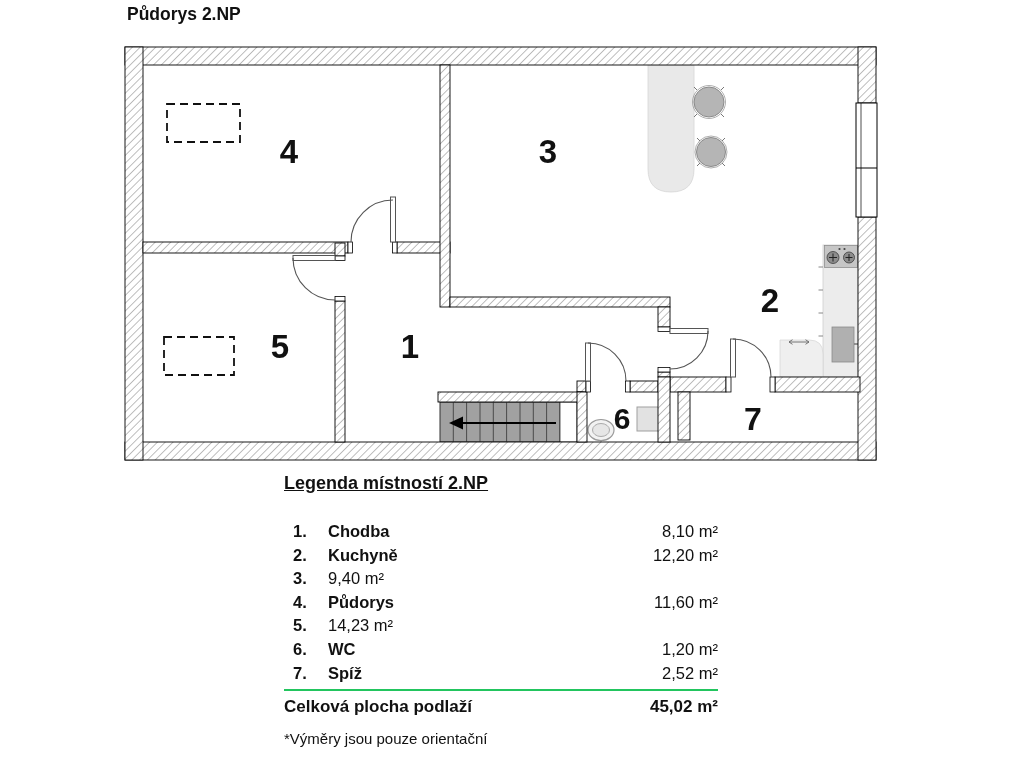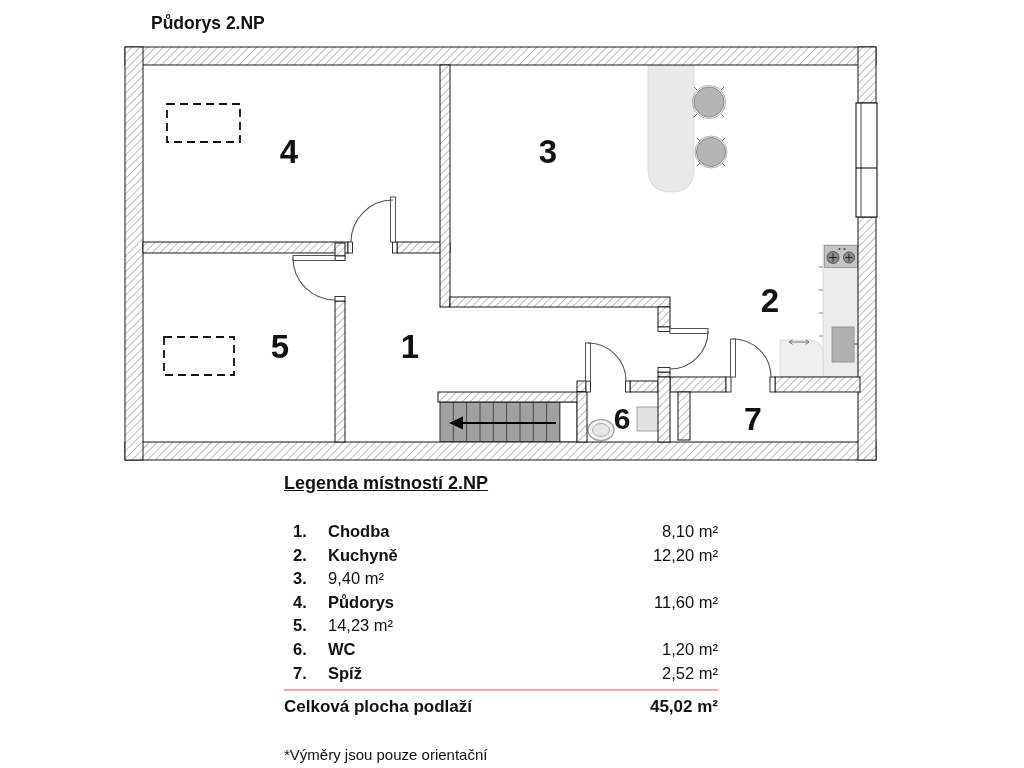--- a/index.html
+++ b/index.html
@@ -1,28 +1,28 @@
 <!DOCTYPE html>
 <html><head>
 <meta charset="utf-8">
 <style>
   html,body{margin:0;padding:0;background:#ffffff;}
   body{width:1024px;height:768px;position:relative;font-family:"Liberation Sans",sans-serif;color:#111;overflow:hidden;}
-  #plan-title{position:absolute;left:127px;top:13px;font-size:17.5px;font-weight:700;margin-left:24px;}
+  #plan-title{position:absolute;left:127px;top:4px;font-size:17.5px;font-weight:700;}
   #plan-svg{position:absolute;left:0;top:0;}
   #legend{position:absolute;left:284px;top:473px;width:434px;}
   #legend .heading{font-size:18px;font-weight:700;text-decoration:underline;margin:0 0 26px 0;}
   #legend .rows{margin:0;}
   #legend .row{display:flex;line-height:23.6px;font-size:16.5px;padding-left:9px;}
   #legend .row .num{width:35px;font-weight:700;}
   #legend .row .name{flex:1;font-weight:700;}
   #legend .row .area{text-align:center;font-weight:400;}
-  #legend .total{display:flex;border-top:2px solid #fca5a5;margin-top:4px;padding-top:4px;line-height:24px;font-size:17px;font-weight:700;}
+  #legend .total{display:flex;border-top:2px solid #22c55e;margin-top:4px;padding-top:4px;line-height:24px;font-size:17px;font-weight:700;}
   #legend .total .tname{flex:1;}
-  #legend .footnote{margin-top:27px;font-size:15px;font-weight:400;}
+  #legend .footnote{margin-top:11px;font-size:15px;font-weight:400;}
   svg text.roomnum{font-family:"Liberation Sans",sans-serif;font-weight:700;fill:#111;text-anchor:middle;}
 </style>
 </head>
 <body>
 
 <div id="plan-title">Půdorys 2.NP</div>
 
 <svg id="plan-svg" width="1024" height="470" viewBox="0 0 1024 470">
   <defs>
     <pattern id="hatch" width="5.5" height="5.5" patternUnits="userSpaceOnUse" patternTransform="rotate(-45)">

